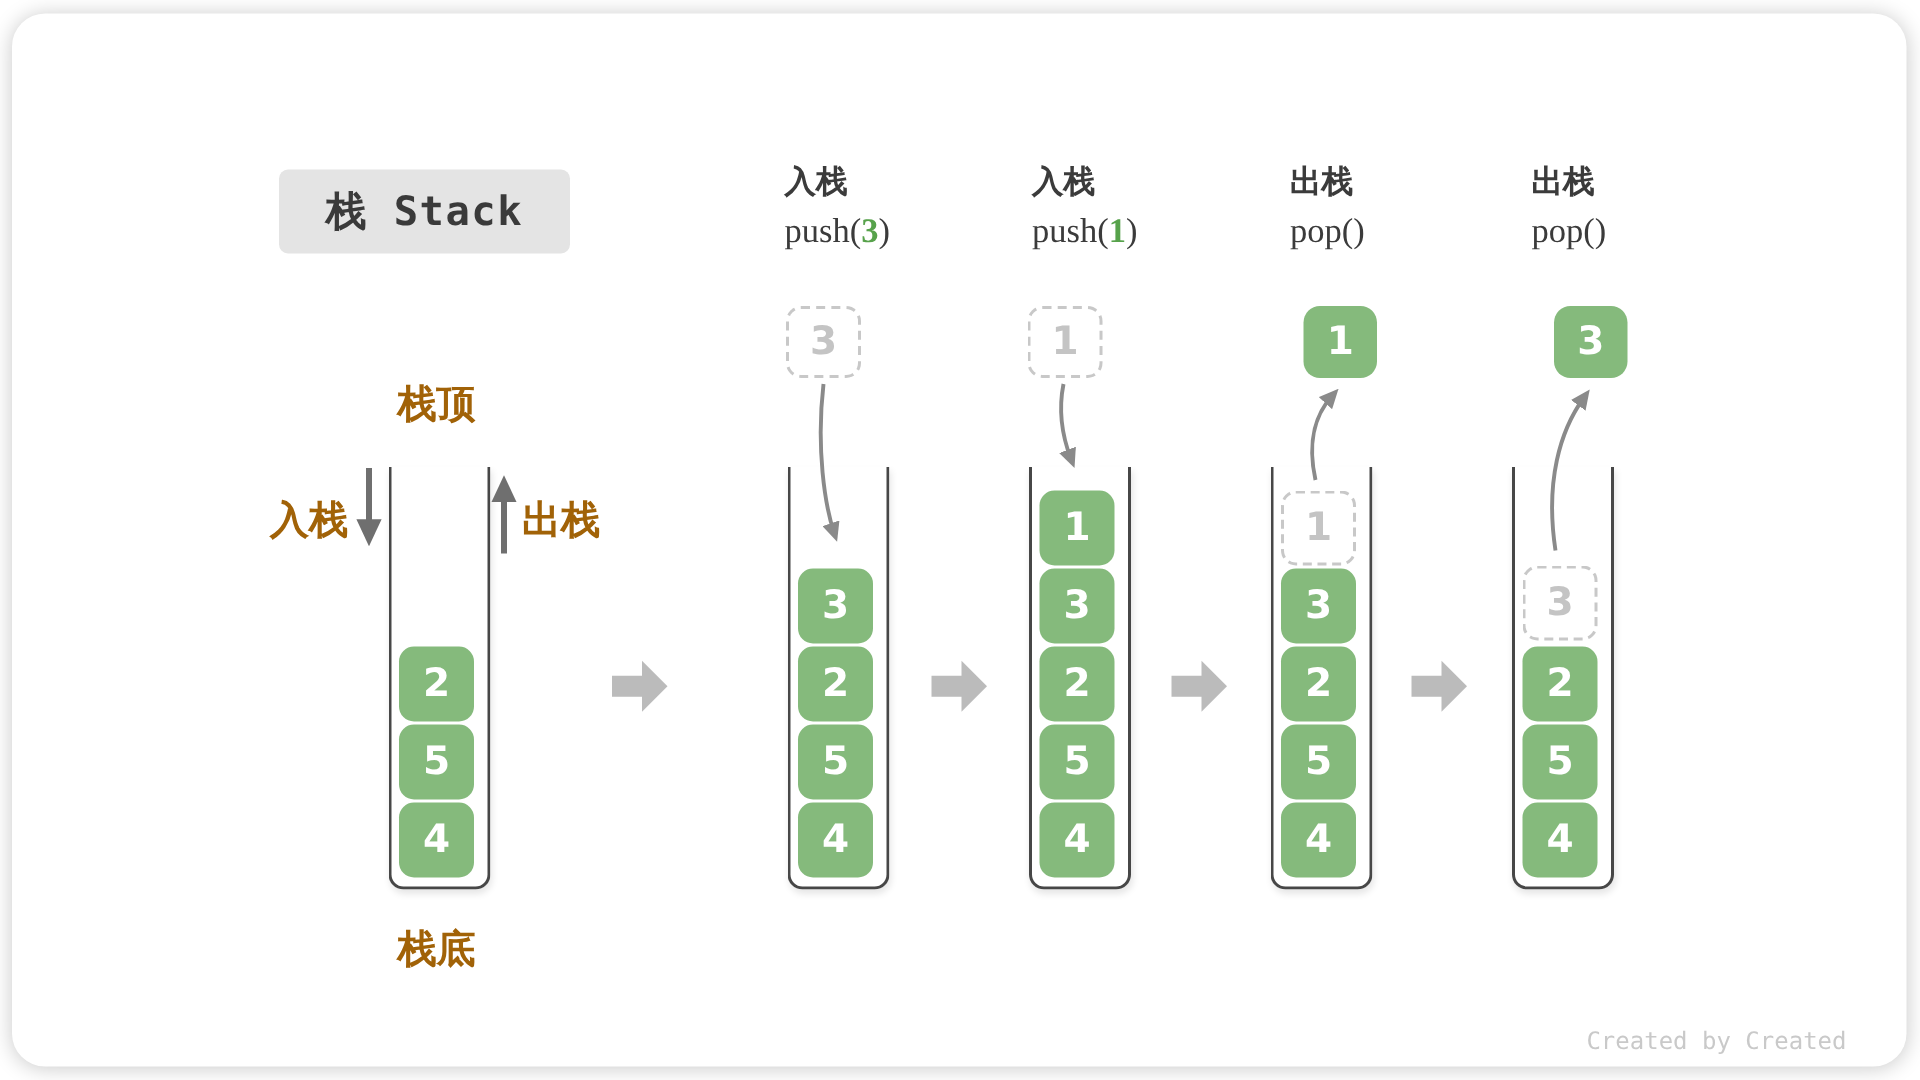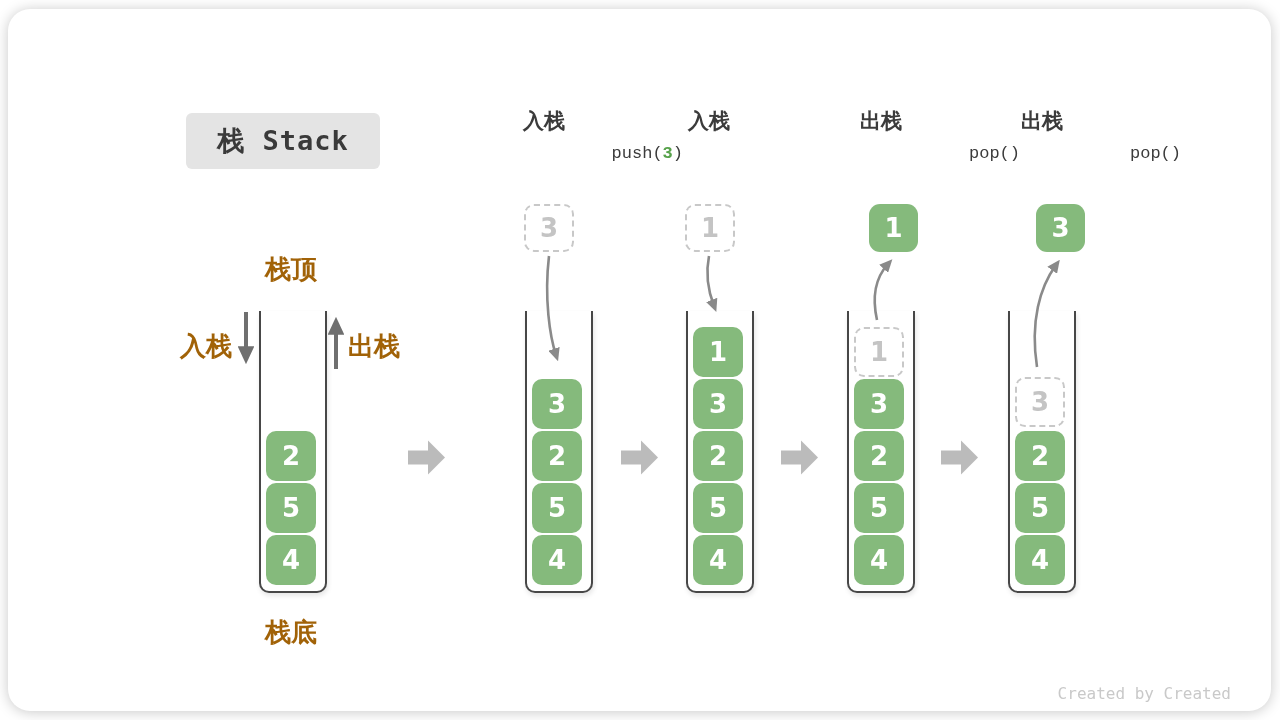--- a/index.html
+++ b/index.html
@@ -11,22 +11,22 @@
 
   
   .title-box{position:absolute;left:178px;top:104px;width:194px;height:56px;
              background:#e4e4e4;border-radius:6px;display:flex;align-items:center;justify-content:center;}
   .title-box span{font-family:"DejaVu Sans Mono","Liberation Mono",monospace;
                   font-size:27px;font-weight:bold;color:#3a3a3a;letter-spacing:1px;}
 
   
   .op{position:absolute;top:97px;width:160px;}
   .op-name{font-size:21px;font-weight:600;color:#3b3b3b;line-height:30px;}
-  .op-call{font-family:Liberation Mono, monospace;
-           font-size:17px;color:#3b3b3b;line-height:36px;text-align:right;}
+  .op-call{font-family:Liberation Serif, serif;
+           font-size:23px;color:#3b3b3b;line-height:36px;}
   .op-call .arg{color:#57a24b;font-weight:bold;}
 
   
   .lbl{position:absolute;font-size:26px;font-weight:bold;color:#a16207;}
 
   
   .stack{position:absolute;top:302px;width:64px;height:280px;
          border:2px solid #474747;border-top:none;border-radius:0 0 10px 10px;
          box-shadow:1px 3px 5px rgba(0,0,0,0.10);background:#ffffff;}
   .blk{position:absolute;left:5px;width:50px;height:50px;border-radius:10px;
@@ -59,20 +59,21 @@
     <div class="title-box">
       <span>栈 Stack</span>
     </div>
 
     <div class="op" style="left:515px">
       <div class="op-name">入栈</div>
       <div class="op-call"><span>push(</span><span class="arg">3</span><span>)</span></div>
     </div>
     <div class="op" style="left:680px">
       <div class="op-name">入栈</div>
+      <div class="op-call"><span>push(</span><span class="arg">1</span><span>)</span></div>
     </div>
     <div class="op" style="left:852px">
       <div class="op-name">出栈</div>
       <div class="op-call"><span>pop(</span><span class="arg"></span><span>)</span></div>
     </div>
     <div class="op" style="left:1013px">
       <div class="op-name">出栈</div>
       <div class="op-call"><span>pop(</span><span class="arg"></span><span>)</span></div>
     </div>
 

